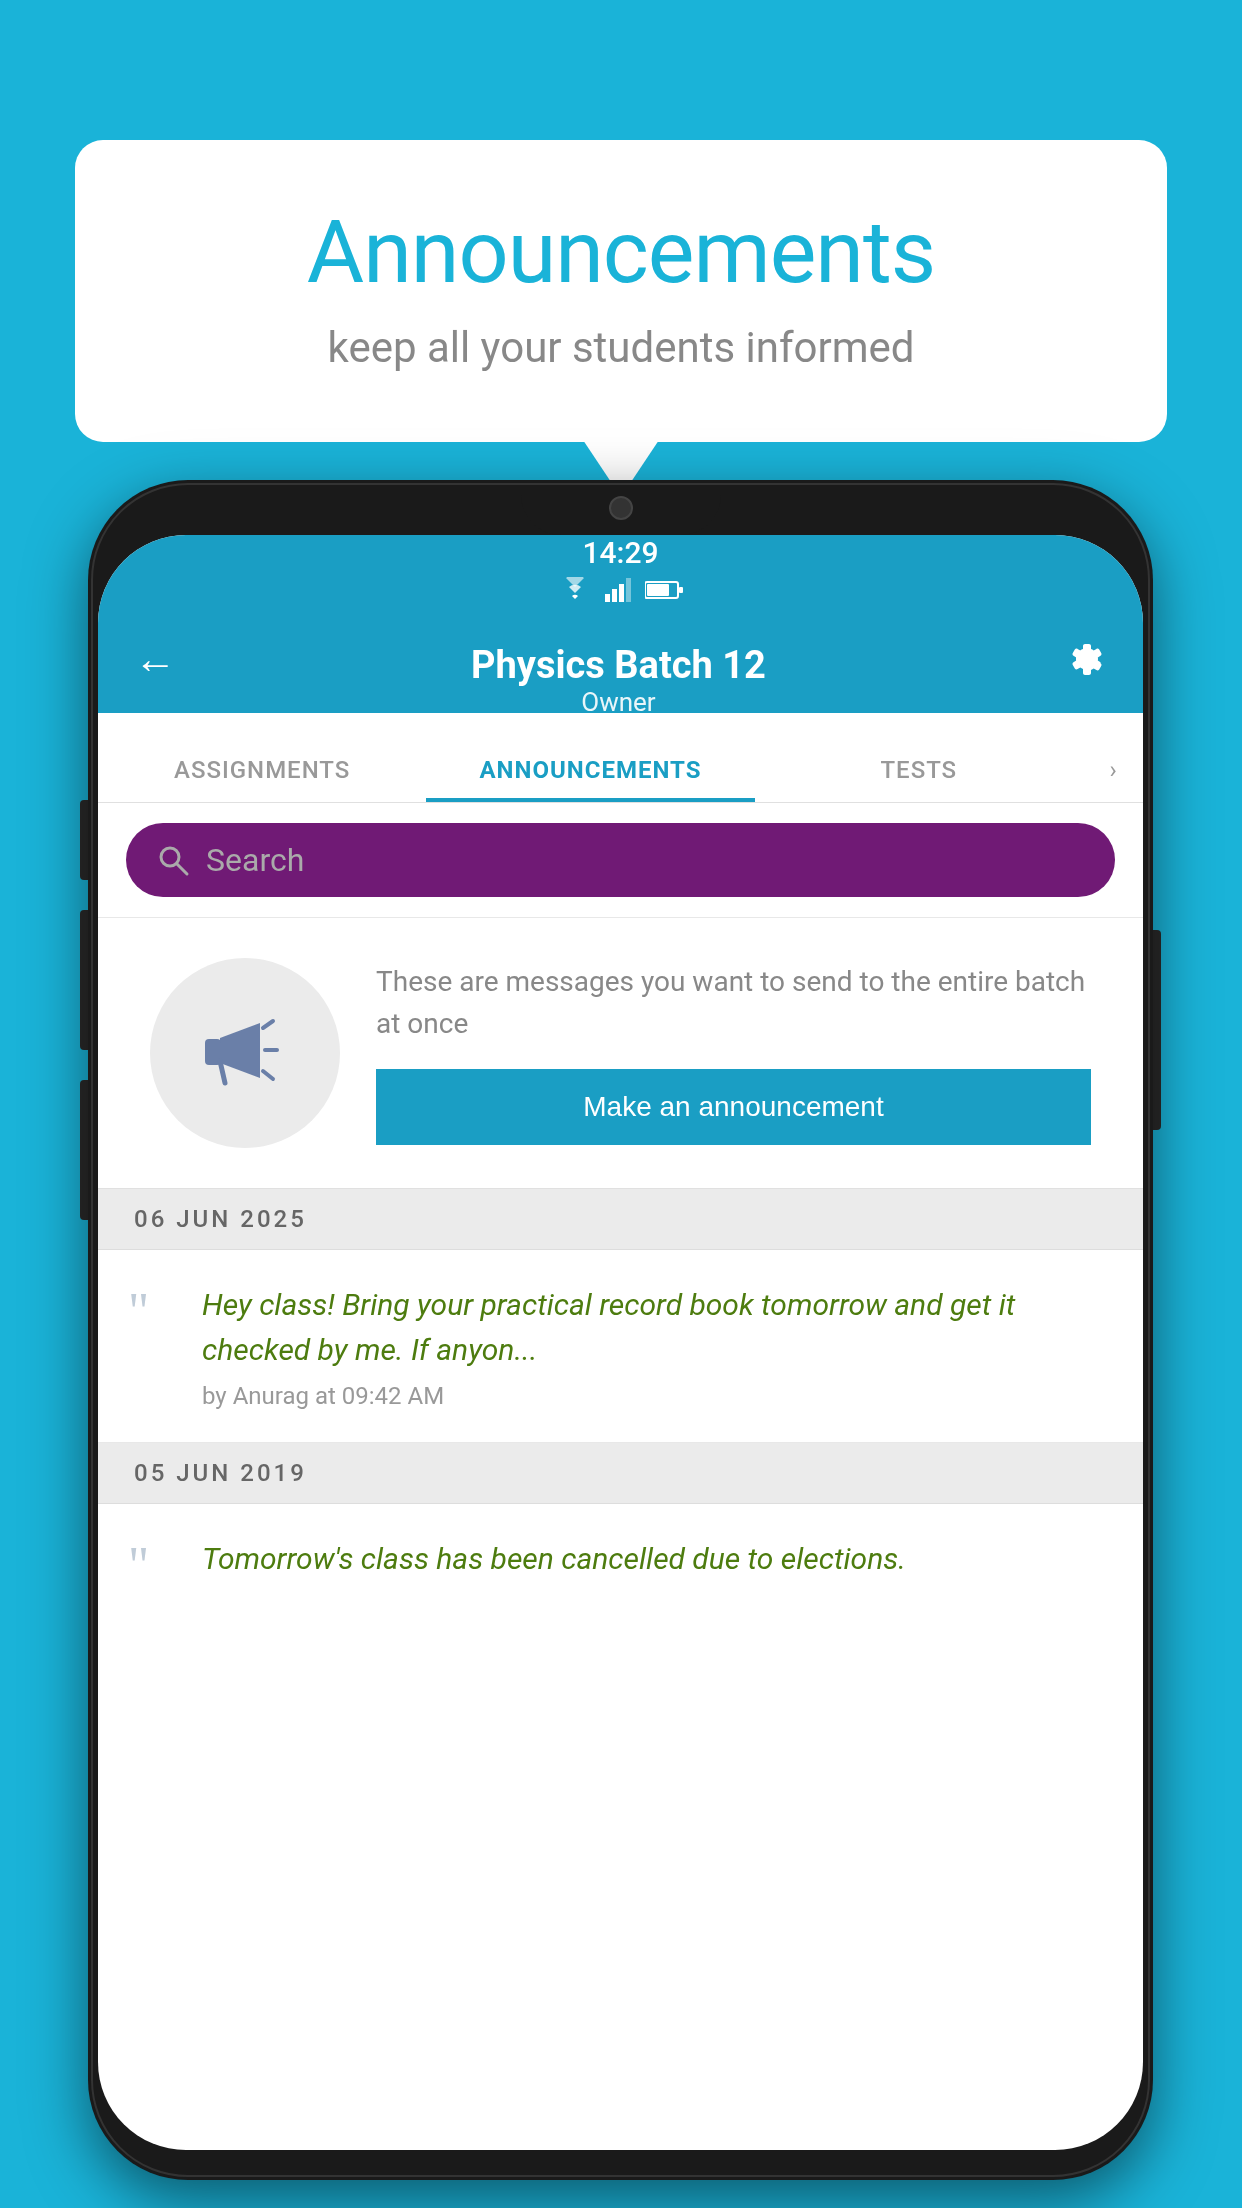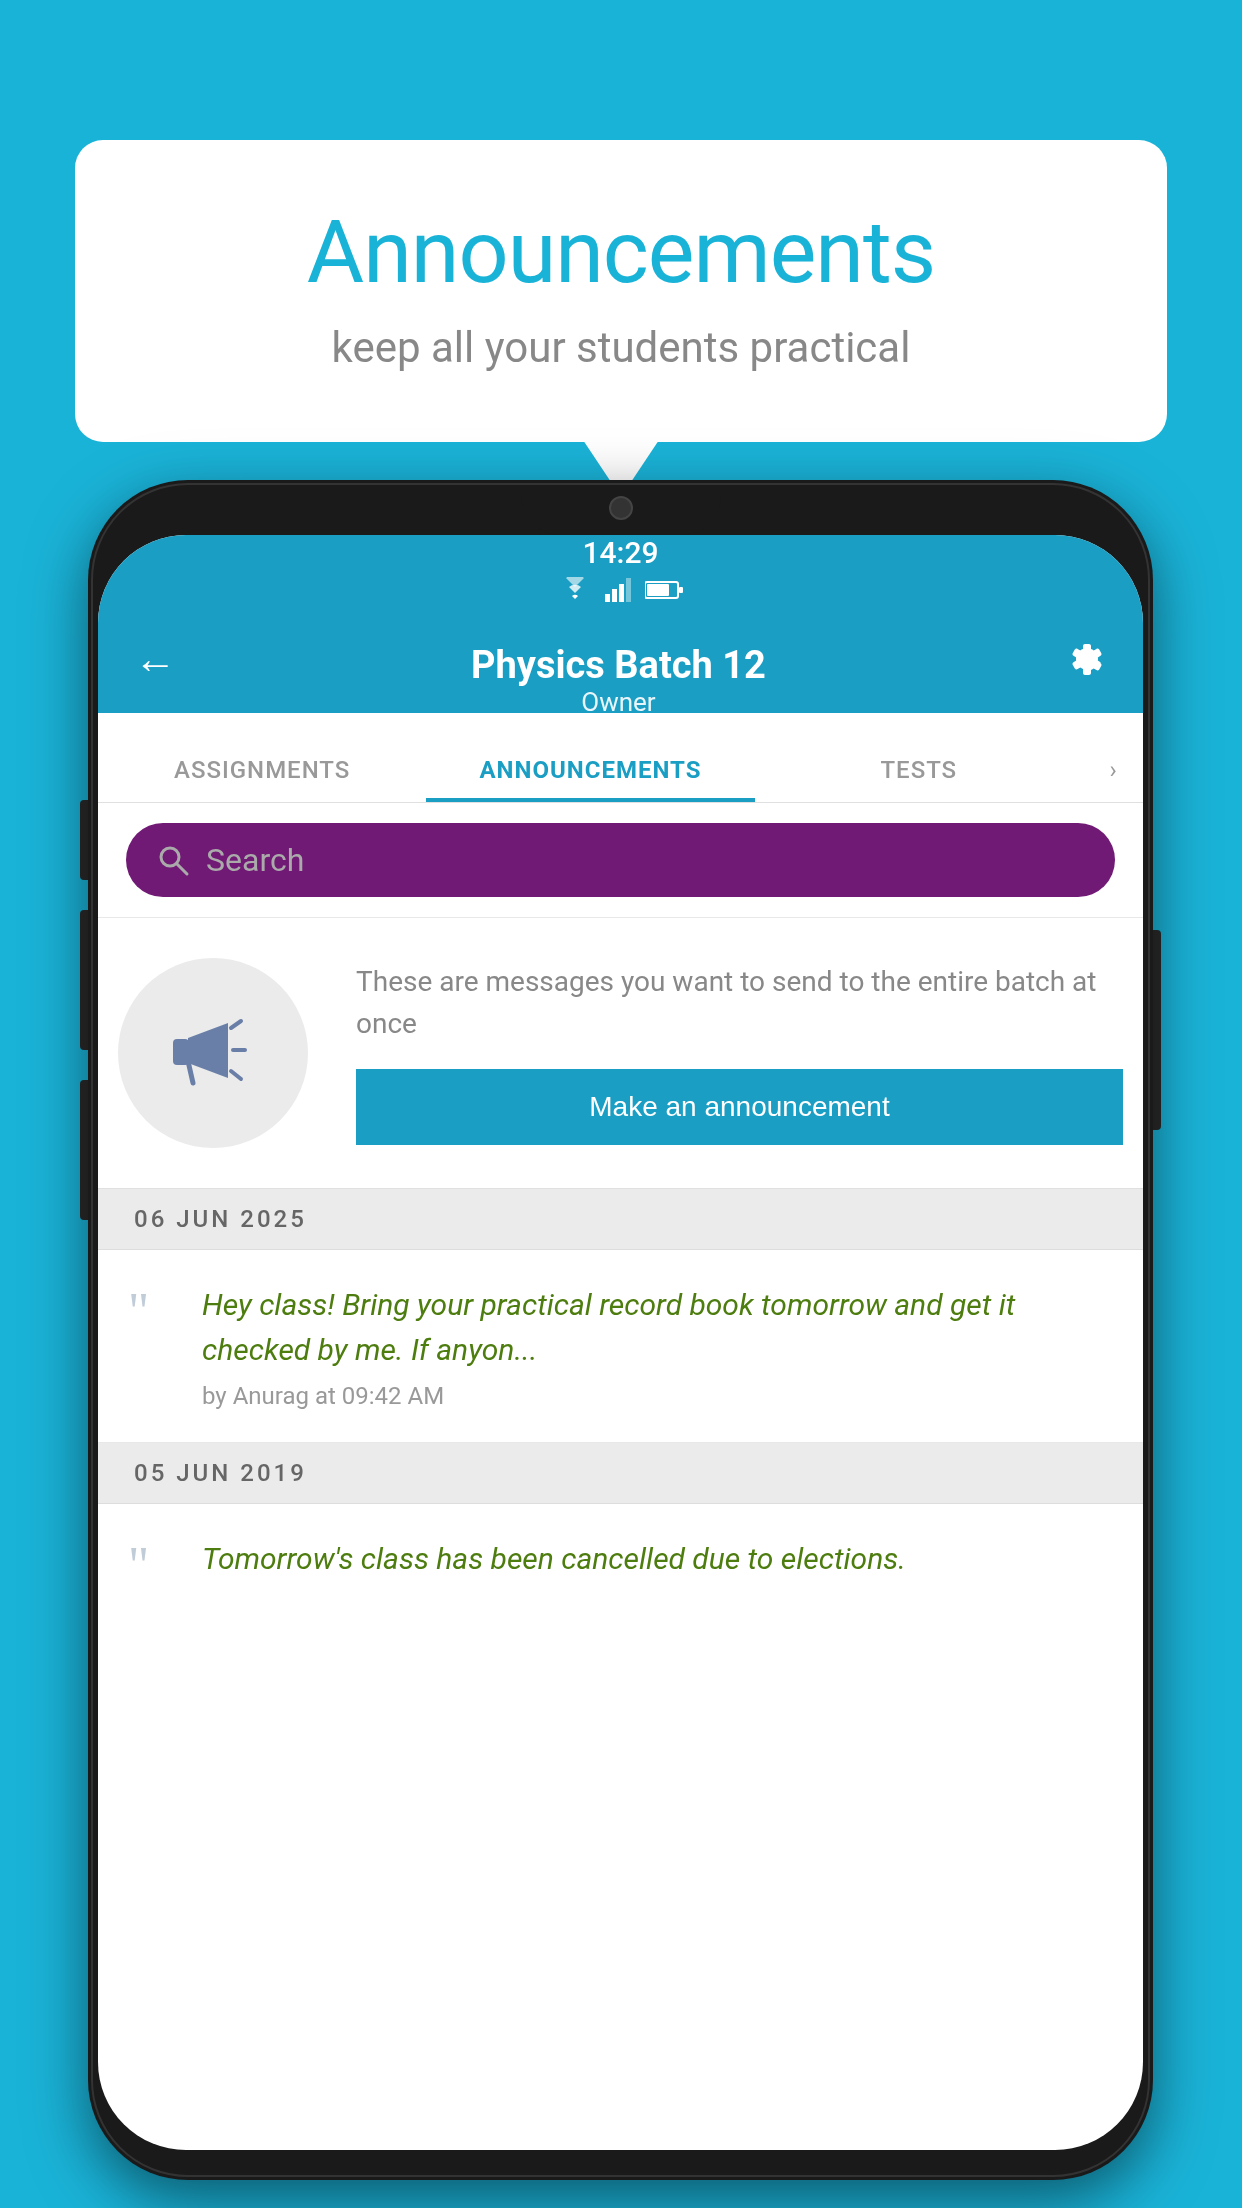--- a/index.html
+++ b/index.html
@@ -264,24 +264,24 @@
       gap: 16px;
     }
     .search-text {
       font-size: 32px;
       color: #aaa;
     }
 
     
     .announcement-empty {
       background: white;
-      padding: 40px 20px;
-      display: flex;
-      align-items: center;
-      gap: 48px;
+      padding: 40px 52px;
+      display: flex;
+      align-items: center;
+      gap: 36px;
       border-bottom: 1px solid #e0e0e0;
     }
     .announcement-icon-circle {
       width: 190px;
       height: 190px;
       min-width: 190px;
       background: #ebebeb;
       border-radius: 50%;
       display: flex;
       align-items: center;
@@ -359,21 +359,21 @@
       align-items: flex-start;
       gap: 24px;
     }
   </style>
 </head>
 <body>
 
 <div class="speech-bubble-container">
   <div class="speech-bubble">
     <div class="speech-bubble-title">Announcements</div>
-    <div class="speech-bubble-subtitle">keep all your students practical</div>
+    <div class="speech-bubble-subtitle">keep all your students informed</div>
   </div>
 </div>
 
 <div class="phone-container">
   <div class="phone-side-btn-left"></div>
   <div class="phone-side-btn-left2"></div>
   <div class="phone-side-btn-left3"></div>
   <div class="phone-side-btn-right"></div>
 
   <div class="phone-body">

